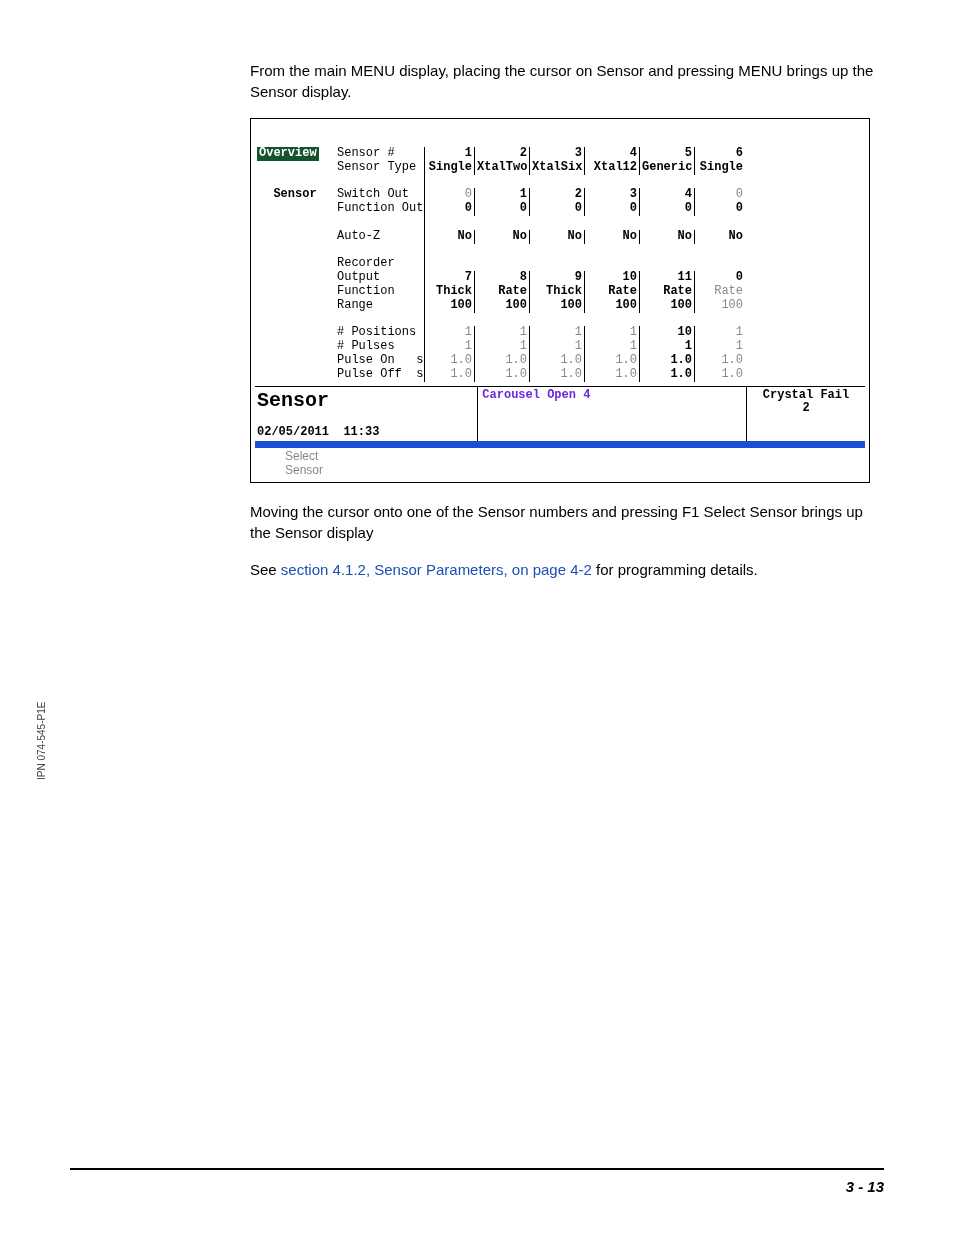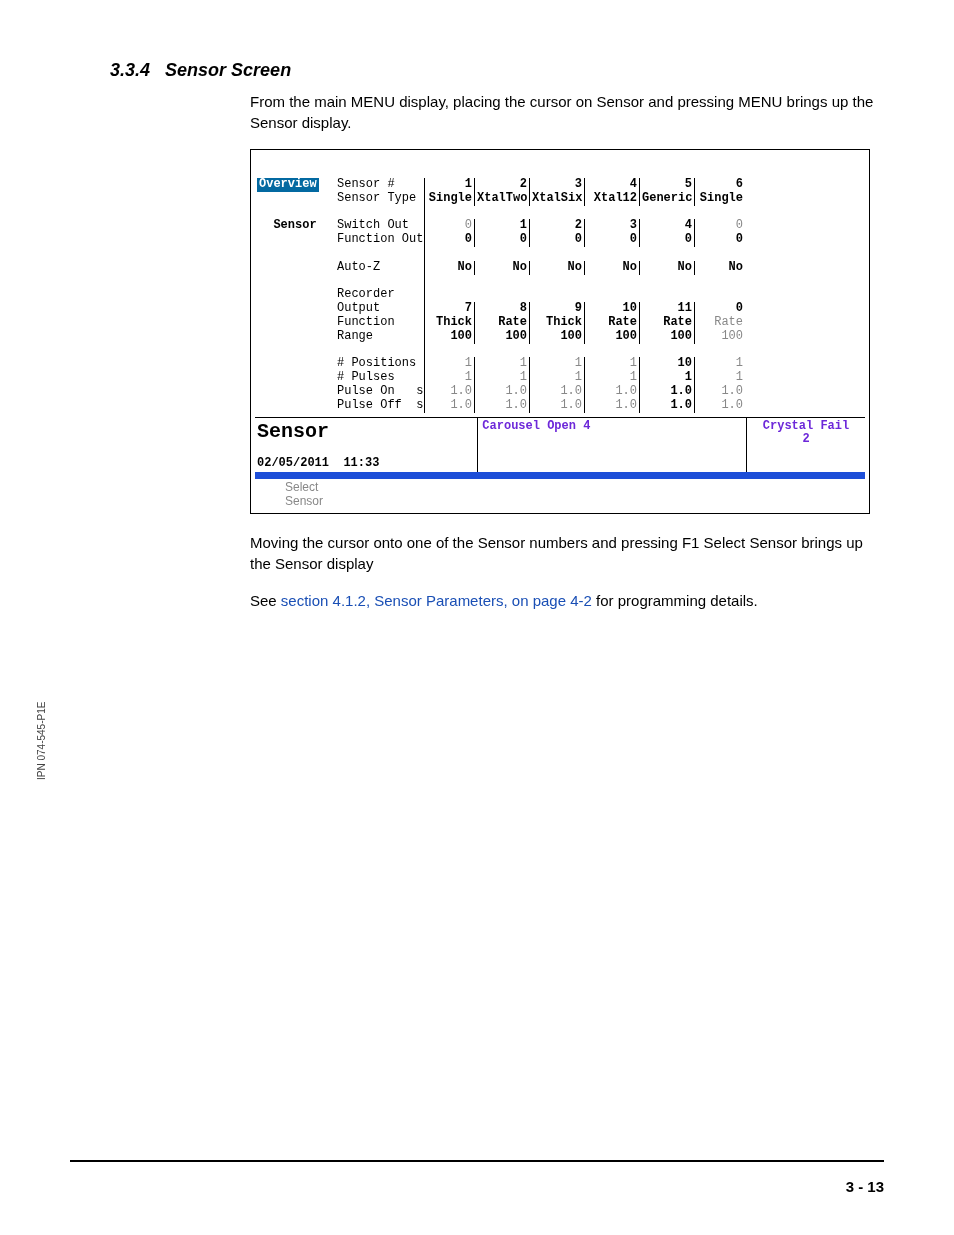--- a/index.html
+++ b/index.html
@@ -85,21 +85,21 @@
     box-sizing: border-box;
   }
   .mono-grid {
     display: grid;
     grid-template-columns: 80px 90px 50px 55px 55px 55px 55px 50px;
     align-items: start;
   }
   .mono-grid > div { padding: 0 2px; white-space: nowrap; }
   .colsep { border-right: 1px solid #000; }
   .tab-overview {
-    background: #0369a1;
+    background: #14532d;
     color: #fff;
     display: inline-block;
     padding: 0 2px;
     margin-right: 2px;
     font-weight: bold;
   }
   .grey { color: #888; }
   .right { text-align: right; }
   .bold { font-weight: bold; }
   .lower-bar {
@@ -115,21 +115,21 @@
   .lower-mid {
     flex: 1.2;
     border-right: 1px solid #000;
     padding: 2px 4px;
     color: #6d28d9;
     font-weight: bold;
   }
   .lower-right {
     width: 110px;
     padding: 2px 4px;
-    color: #6d28d9;
+    color: #000000;
     text-align: center;
     font-weight: bold;
   }
   .sensor-big {
     font-family: "Courier New", monospace;
     font-size: 20px;
     font-weight: bold;
   }
   .timestamp {
     font-family: "Courier New", monospace;
@@ -153,36 +153,32 @@
     font-size: 10px;
     color: #444;
   }
   .footer {
     position: absolute;
     bottom: 40px;
     right: 70px;
     left: 70px;
     border-top: 2px solid #000;
     text-align: right;
-    font-weight: bold;
-    padding-top: 16px;
+    font-style: italic;
+    font-weight: bold;
+    padding-top: 8px;
     font-size: 15px;
   }
 </style>
 </head>
 <body>
 
 <div class="page">
 
 
-  <h2 class="section-heading">
-    <span>3.3.4</span>
-    &nbsp;
-    <span>Sensor Screen</span>
-  </h2>
 
   <p class="body-text">From the main MENU display, placing the cursor on Sensor and pressing MENU brings up the Sensor display.</p>
 
 
 
   <div class="figure-box">
 
     <div class="mono-grid">
 
       <div><span class="tab-overview">Overview</span></div>

